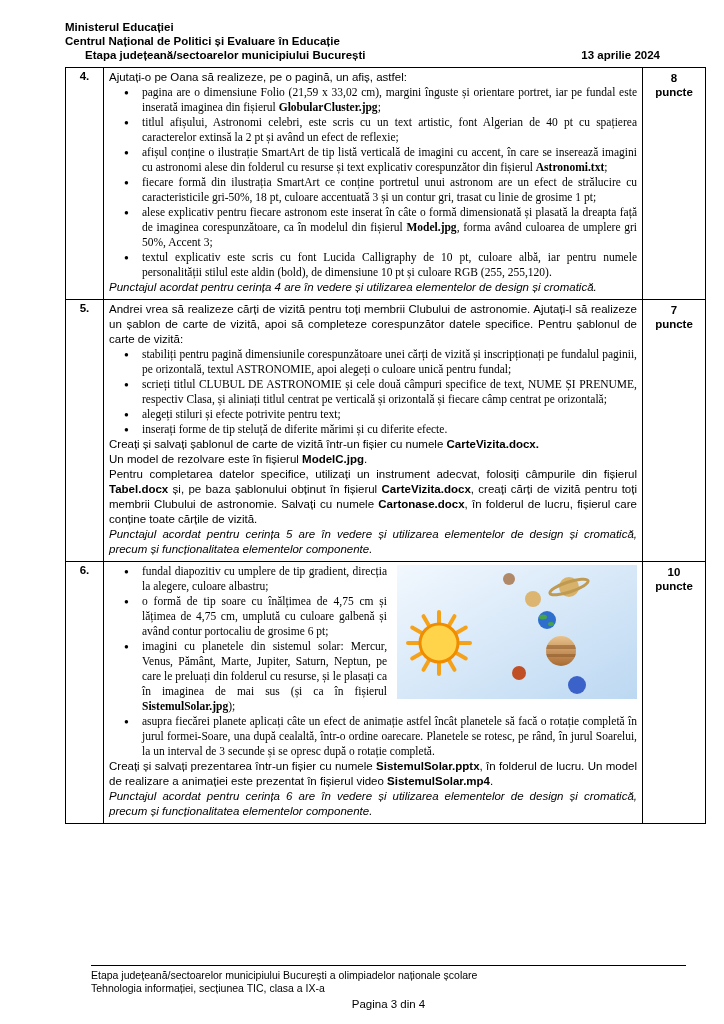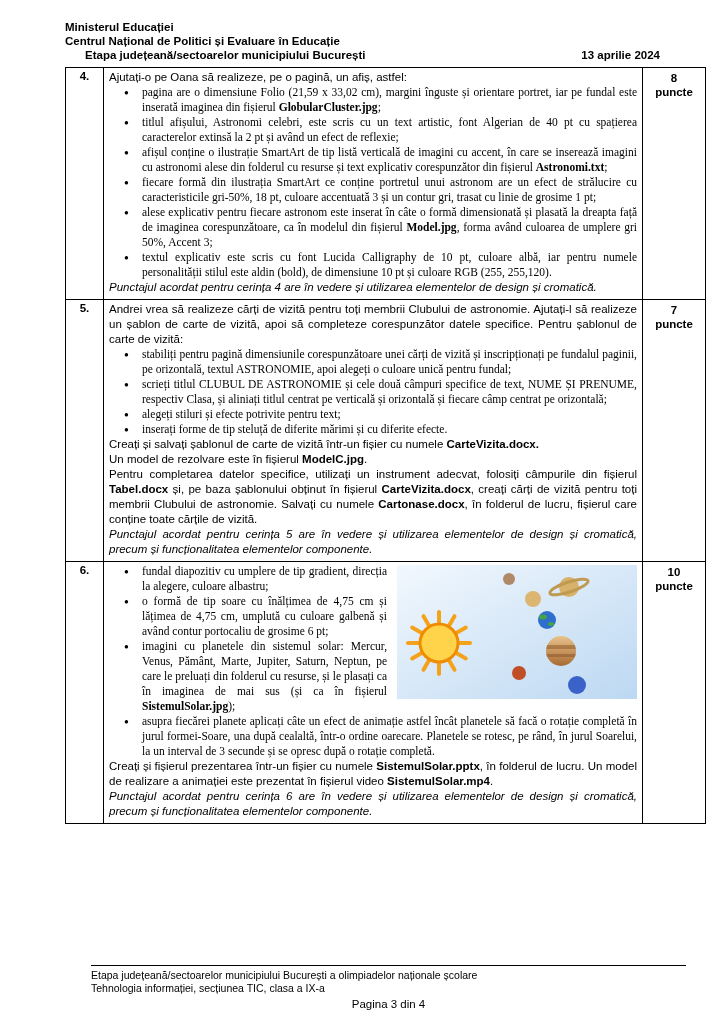--- a/index.html
+++ b/index.html
@@ -157,21 +157,21 @@
         </g>
       </g>
       <circle cx="122" cy="108" r="7" fill="#c14f26"></circle>
       <circle cx="180" cy="120" r="9" fill="#3b62c9"></circle>
     </svg>
   </div>
 <div class="blk bullet"><span>fundal diapozitiv cu umplere de tip gradient, direcția la alegere, culoare albastru;</span></div>
           <div class="blk bullet"><span>o formă de tip soare cu înălțimea de 4,75 cm și lățimea de 4,75 cm, umplută cu culoare galbenă și având contur portocaliu de grosime 6 pt;</span></div>
           <div class="blk bullet"><span>imagini cu planetele din sistemul solar: Mercur, Venus, Pământ, Marte, Jupiter, Saturn, Neptun, pe care le preluați din folderul cu resurse, și le plasați ca în imaginea de mai sus (și ca în fișierul </span><span class="b">SistemulSolar.jpg</span><span>);</span></div>
           <div class="blk bullet"><span>asupra fiecărei planete aplicați câte un efect de animație astfel încât planetele să facă o rotație completă în jurul formei-Soare, una după cealaltă, într-o ordine oarecare. Planetele se rotesc, pe rând, în jurul Soarelui, la un interval de 3 secunde și se opresc după o rotație completă.</span></div>
-          <div class="blk para"><span>Creați și fișierul prezentarea într-un fișier cu numele </span><span class="b">SistemulSolar.pptx</span><span>, în folderul de lucru. Un model de realizare a animației este prezentat în fișierul video </span><span class="b">SistemulSolar.mp4</span><span>.</span></div>
+          <div class="blk para"><span>Creați și salvați prezentarea într-un fișier cu numele </span><span class="b">SistemulSolar.pptx</span><span>, în folderul de lucru. Un model de realizare a animației este prezentat în fișierul video </span><span class="b">SistemulSolar.mp4</span><span>.</span></div>
           <div class="blk note"><span>Punctajul acordat pentru cerința 6 are în vedere și utilizarea elementelor de design și cromatică, precum și funcționalitatea elementelor componente.</span></div>
         </div>
         <div class="cell-points">
           <div>10</div>
           <div>puncte</div>
         </div>
       </div>
     </div>
 
   <div class="footer">

